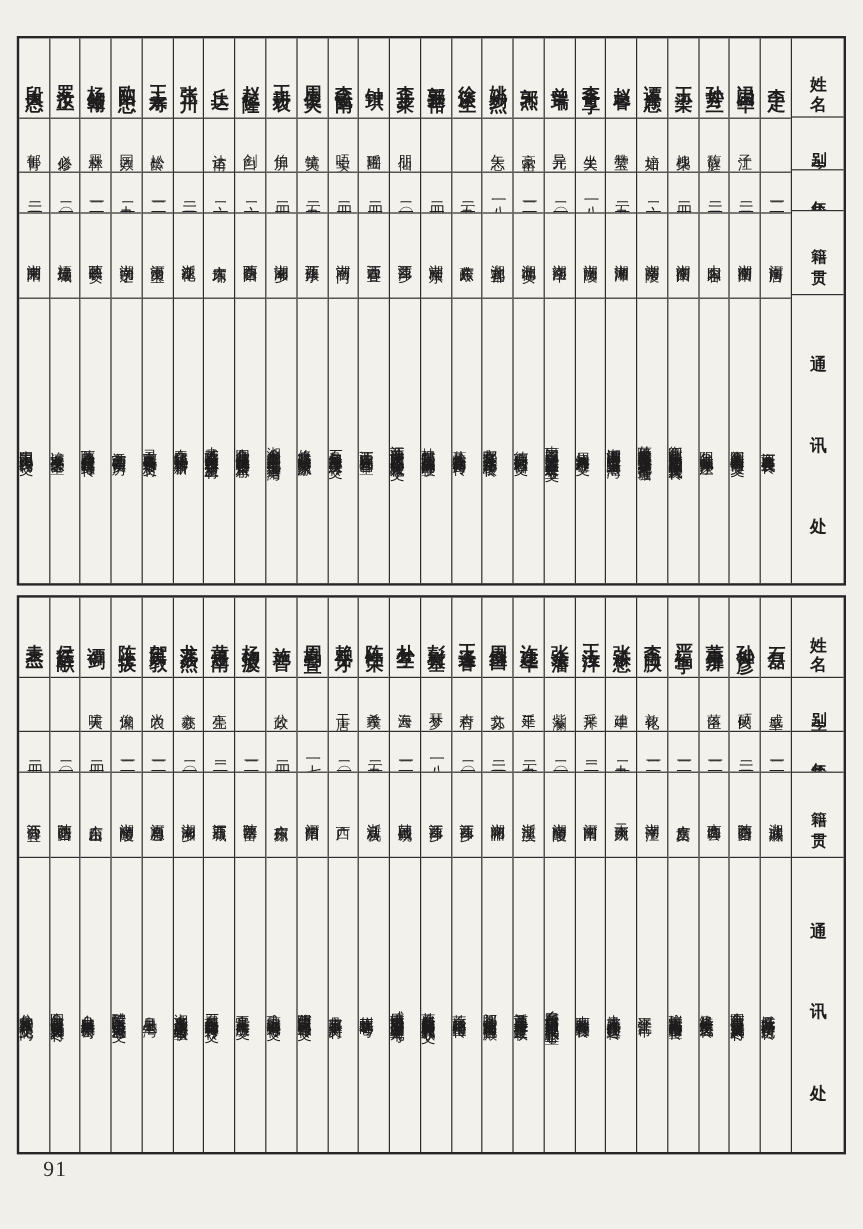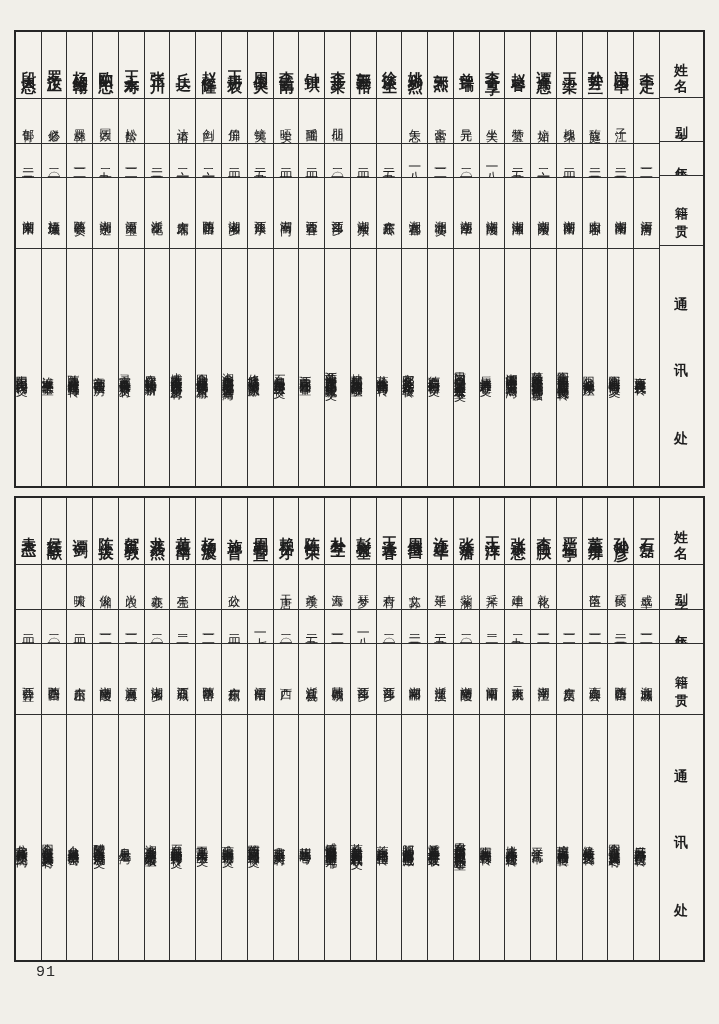--- a/index.html
+++ b/index.html
@@ -66,22 +66,22 @@
   .header-col .vtext{font-weight:bold;}
   .h-name .vtext{font-size:14px;letter-spacing:16px;padding-top:8px;}
   .h-zi .vtext{font-size:13px;letter-spacing:6px;padding-top:4px;}
   .h-age .vtext{font-size:13px;letter-spacing:2px;}
   .h-origin .vtext{font-size:13px;letter-spacing:18px;padding-top:10px;}
   .h-addr{justify-content:center;padding-top:0;}
   .h-addr .vtext{font-size:14px;letter-spacing:68px;padding-top:40px;}
   .page-number{
     position:absolute;
     left:36px;top:964px;
-    font-family:Liberation Mono, monospace;
-    font-size:15px;
+    font-family:Liberation Serif, serif;
+    font-size:18px;
     color:#2a2a2a;
     letter-spacing:1px;
   }
 </style>
 </head>
 <body>
 
 <div class="page">
   <div class="tables">
     <div class="roster roster-top">

